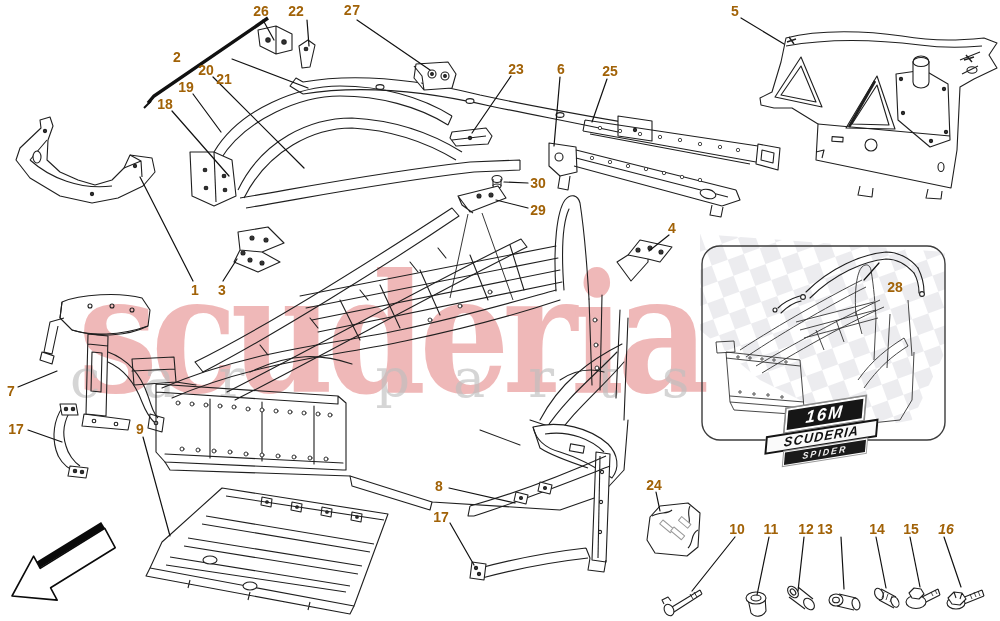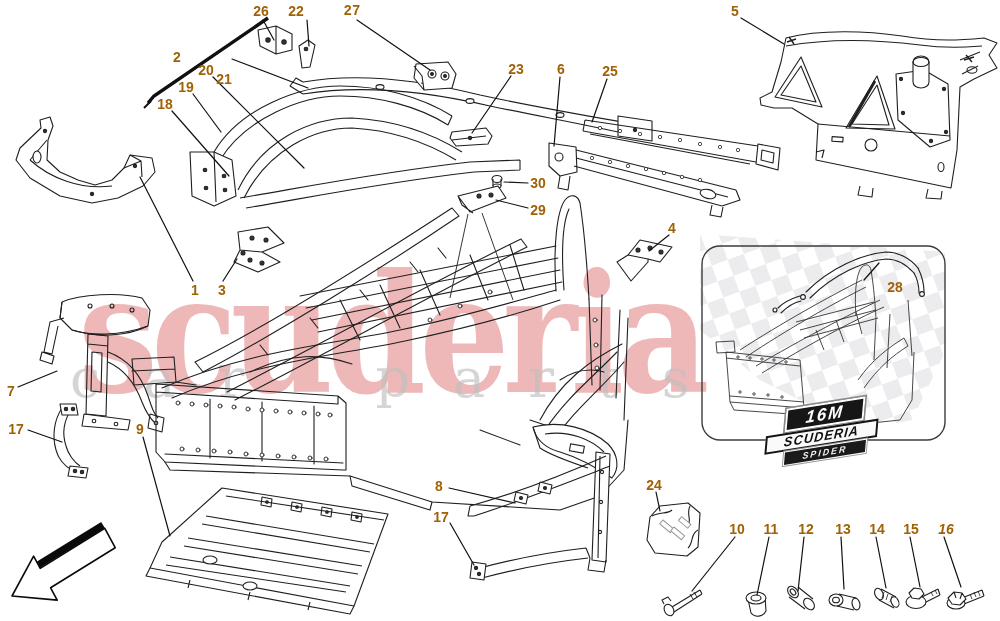--- a/index.html
+++ b/index.html
@@ -484,19 +484,19 @@
       <div class="callout" style="left: 895px; top: 287px;">28</div>
       <div class="callout" style="left: 11px; top: 391px;">7</div>
       <div class="callout" style="left: 16px; top: 429px;">17</div>
       <div class="callout" style="left: 140px; top: 429px;">9</div>
       <div class="callout" style="left: 439px; top: 486px;">8</div>
       <div class="callout" style="left: 441px; top: 517px;">17</div>
       <div class="callout" style="left: 654px; top: 485px;">24</div>
       <div class="callout" style="left: 737px; top: 529px;">10</div>
       <div class="callout" style="left: 771px; top: 529px;">11</div>
       <div class="callout" style="left: 806px; top: 529px;">12</div>
-      <div class="callout" style="left: 843px; top: 529px;">13</div>
+      <div class="callout" style="left: 825px; top: 529px;">13</div>
       <div class="callout" style="left: 877px; top: 529px;">14</div>
       <div class="callout" style="left: 911px; top: 529px;">15</div>
       <div class="callout" style="left: 946px; top: 529px; font-style: italic;">16</div>
     </div>
 
 </div>
 
 </body></html>

